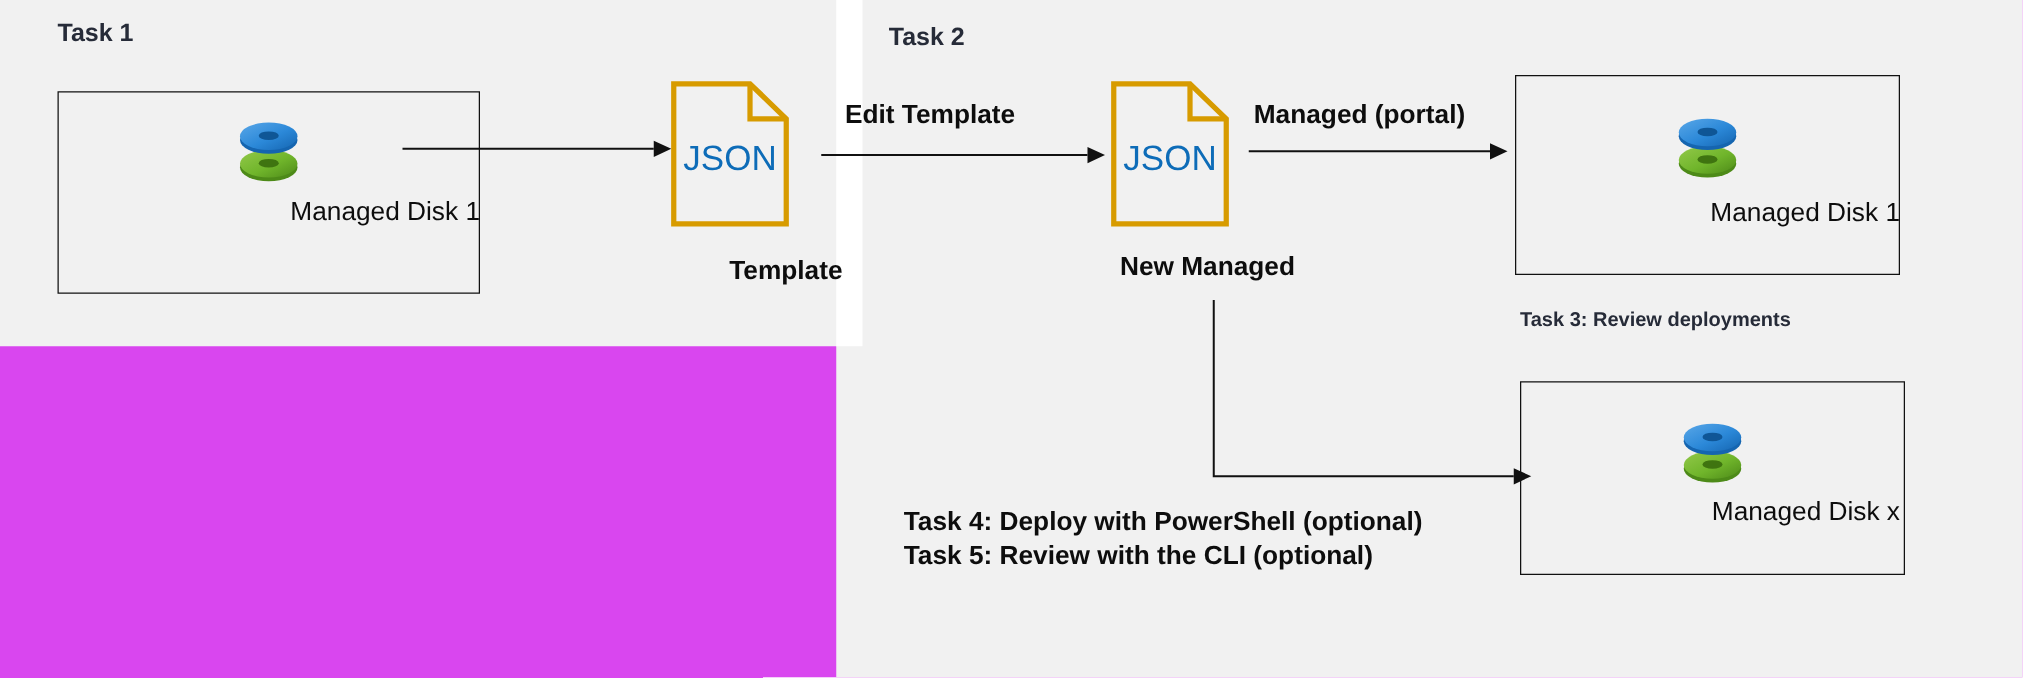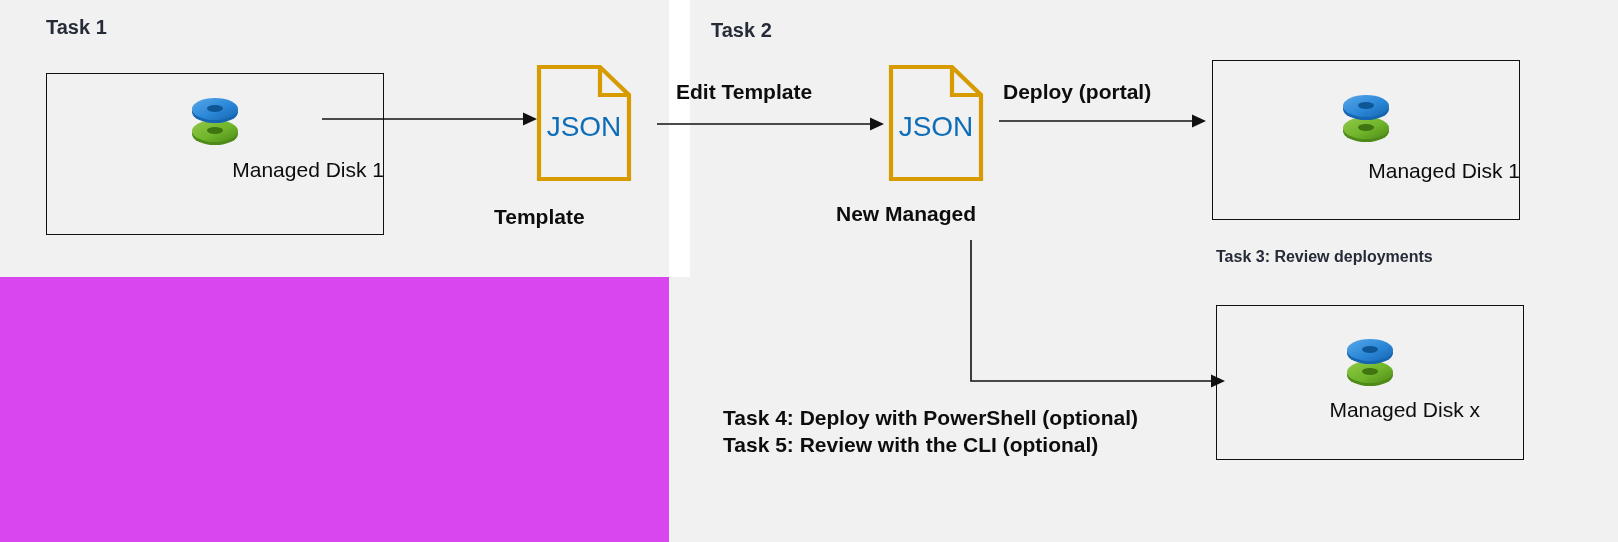--- a/index.html
+++ b/index.html
@@ -60,21 +60,21 @@
     width: 76px;
     height: 118px;
   }
   .json-file svg { display: block; width: 96px; height: 118px; }
 
   .file-caption {
     position: absolute;
     font-weight: bold;
     color: #0d0d0d;
     white-space: nowrap;
-    text-align: left;
+    text-align: right;
   }
 
   .task-label {
     position: absolute;
     font-weight: bold;
     color: #262b38;
     white-space: nowrap;
   }
 
   .arrow-label {
@@ -167,21 +167,21 @@
 
   <div class="json-file" style="left:888px; top:64px;">
     <svg viewBox="0 0 96 118" xmlns="http://www.w3.org/2000/svg">
       <path d="M3,3 H64 L93,31 V115 H3 Z" fill="none" stroke="#d79b00" stroke-width="4.2" stroke-linejoin="miter"></path>
       <path d="M64,3 V31 H93" fill="none" stroke="#d79b00" stroke-width="4.2" stroke-linejoin="miter"></path>
       <text x="48" y="72" text-anchor="middle" font-family="Liberation Sans, sans-serif" font-size="28" fill="#0d6cb8">JSON</text>
     </svg>
   </div>
   <div class="file-caption" style="left:836px; top:202px; width:200px; font-size:21px;">New Managed</div>
 
-  <div class="arrow-label" style="left:1003px; top:80px; font-size:21px;">Deploy (portal)</div>
+  <div class="arrow-label" style="left:1003px; top:80px; font-size:21px;">Managed (portal)</div>
 
   <div class="connector" style="left:997px; top:110px;">
     <svg width="212" height="22" viewBox="0 0 212 22" xmlns="http://www.w3.org/2000/svg">
       <line x1="2" y1="11" x2="195" y2="11" stroke="#111111" stroke-width="1.6"></line>
       <polygon points="195,4.5 209,11 195,17.5" fill="#111111"></polygon>
     </svg>
   </div>
 
   <div class="disk-box" id="box-disk1-b"></div>
   <div class="disk-stack" style="left:1335px; top:85px;">
@@ -233,20 +233,20 @@
         </linearGradient>
       </defs>
       <ellipse cx="31" cy="46" rx="23" ry="11" fill="#4d8a18"></ellipse>
       <ellipse cx="31" cy="43" rx="23" ry="11" fill="url(#gg3)"></ellipse>
       <ellipse cx="31" cy="42.5" rx="8" ry="3.4" fill="#3f7410"></ellipse>
       <ellipse cx="31" cy="24" rx="23" ry="11" fill="#1565b0"></ellipse>
       <ellipse cx="31" cy="21" rx="23" ry="11" fill="url(#gb3)"></ellipse>
       <ellipse cx="31" cy="20.5" rx="8" ry="3.4" fill="#0f5696"></ellipse>
     </svg>
   </div>
-  <div class="box-label" style="left:1216px; top:398px; width:264px; font-size:21px;">Managed Disk x</div>
+  <div class="box-label" style="left:1216px; top:398px; width:264px; font-size:21px;padding-left:40px;">Managed Disk x</div>
 
   <div class="optional-block" style="left:723px; top:404px; font-size:21px;">
     <div>Task 4: Deploy with PowerShell (optional)</div>
     <div>Task 5: Review with the CLI (optional)</div>
   </div>
 
 </div>
 
 </body></html>

